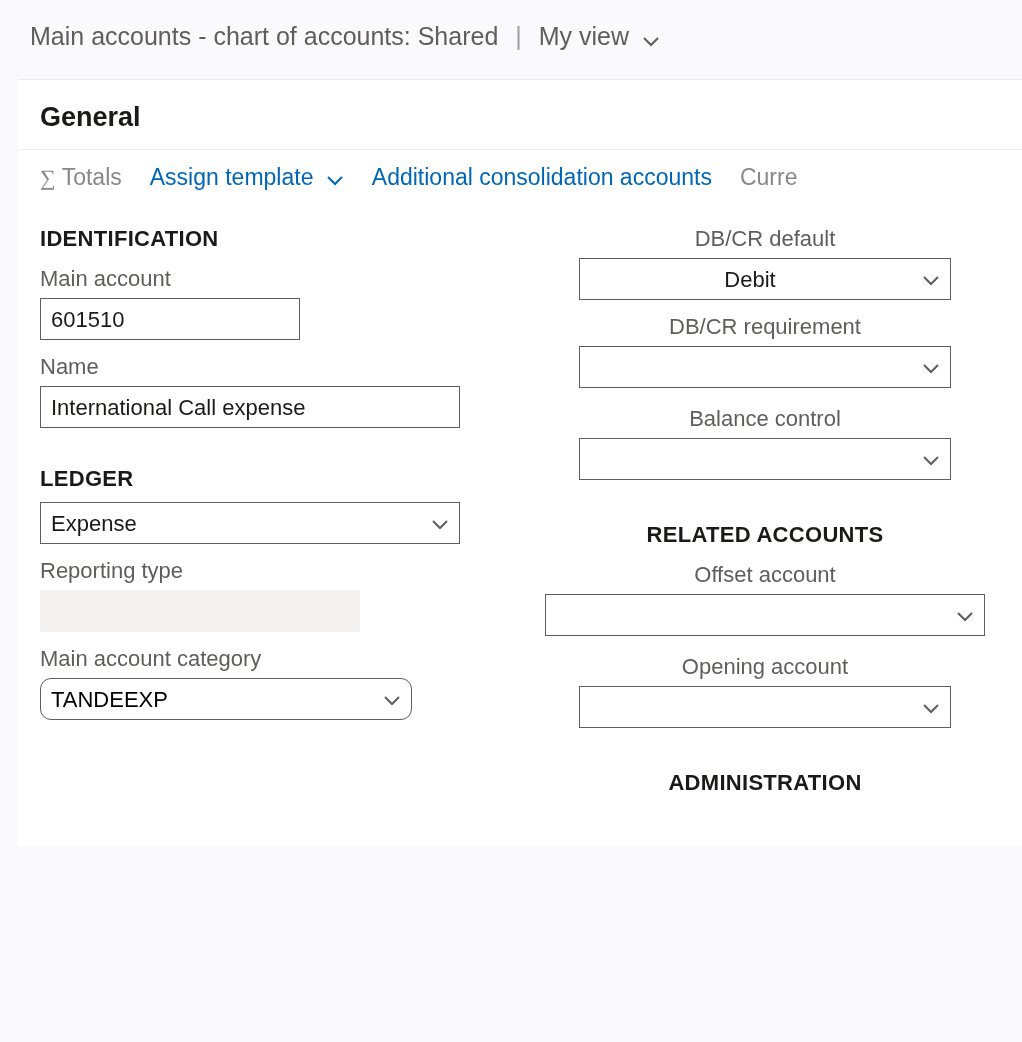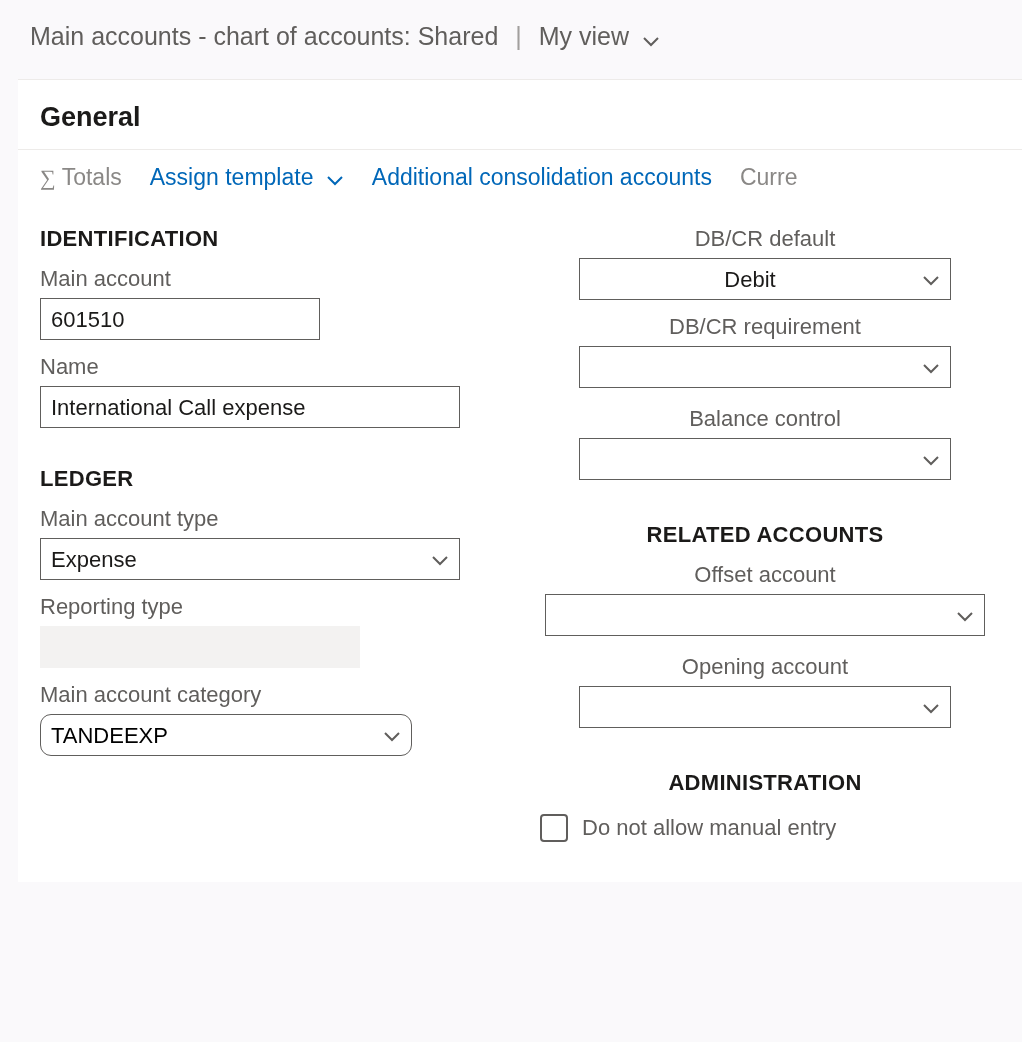--- a/index.html
+++ b/index.html
@@ -114,21 +114,21 @@
     width: 28px; height: 28px;
     border: 2px solid #605e5c;
     border-radius: 4px;
     background: #fff;
   }
   .checkbox-label {
     font-size: 22px;
     color: #605e5c;
   }
   
-  .w-300 { width: 280px; }
+  .w-300 { width: 260px; }
   .w-320 { width: 372px; }
   .w-420 { width: 420px; }
   .w-440 { width: 440px; }
   svg.chev-down { width: 18px; height: 12px; }
   svg.chev-down polyline { fill:none; stroke:#605e5c; stroke-width:2; }
 </style>
 </head>
 <body>
 
 <div class="header">
@@ -178,21 +178,20 @@
         <div class="input-text w-300">601510</div>
       </div>
 
       <div class="label">Name</div>
       <div class="field-wrap">
         <div class="input-text w-420">International Call expense</div>
       </div>
 
       <h4 class="section" style="margin-top:38px;">LEDGER</h4>
 
-      <div class="label">Main account type</div>
       <div class="field-wrap">
         <div class="select-like w-420">
           <span>Expense</span>
           <span class="caret">
             <svg class="chev-down" viewBox="0 0 18 12">
                 <polyline points="2,3 9,10 16,3"></polyline>
               </svg>
           </span>
         </div>
       </div>
@@ -273,21 +272,17 @@
           <span class="caret">
             <svg class="chev-down" viewBox="0 0 18 12">
                 <polyline points="2,3 9,10 16,3"></polyline>
               </svg>
           </span>
         </div>
       </div>
 
       <h4 class="section" style="margin-top:38px;">ADMINISTRATION</h4>
 
-      <div class="checkbox-row">
-        <div class="checkbox"></div>
-        <div class="checkbox-label">Do not allow manual entry</div>
-      </div>
 
     </div>
 
   </div>
 </div>
 
 </body></html>

